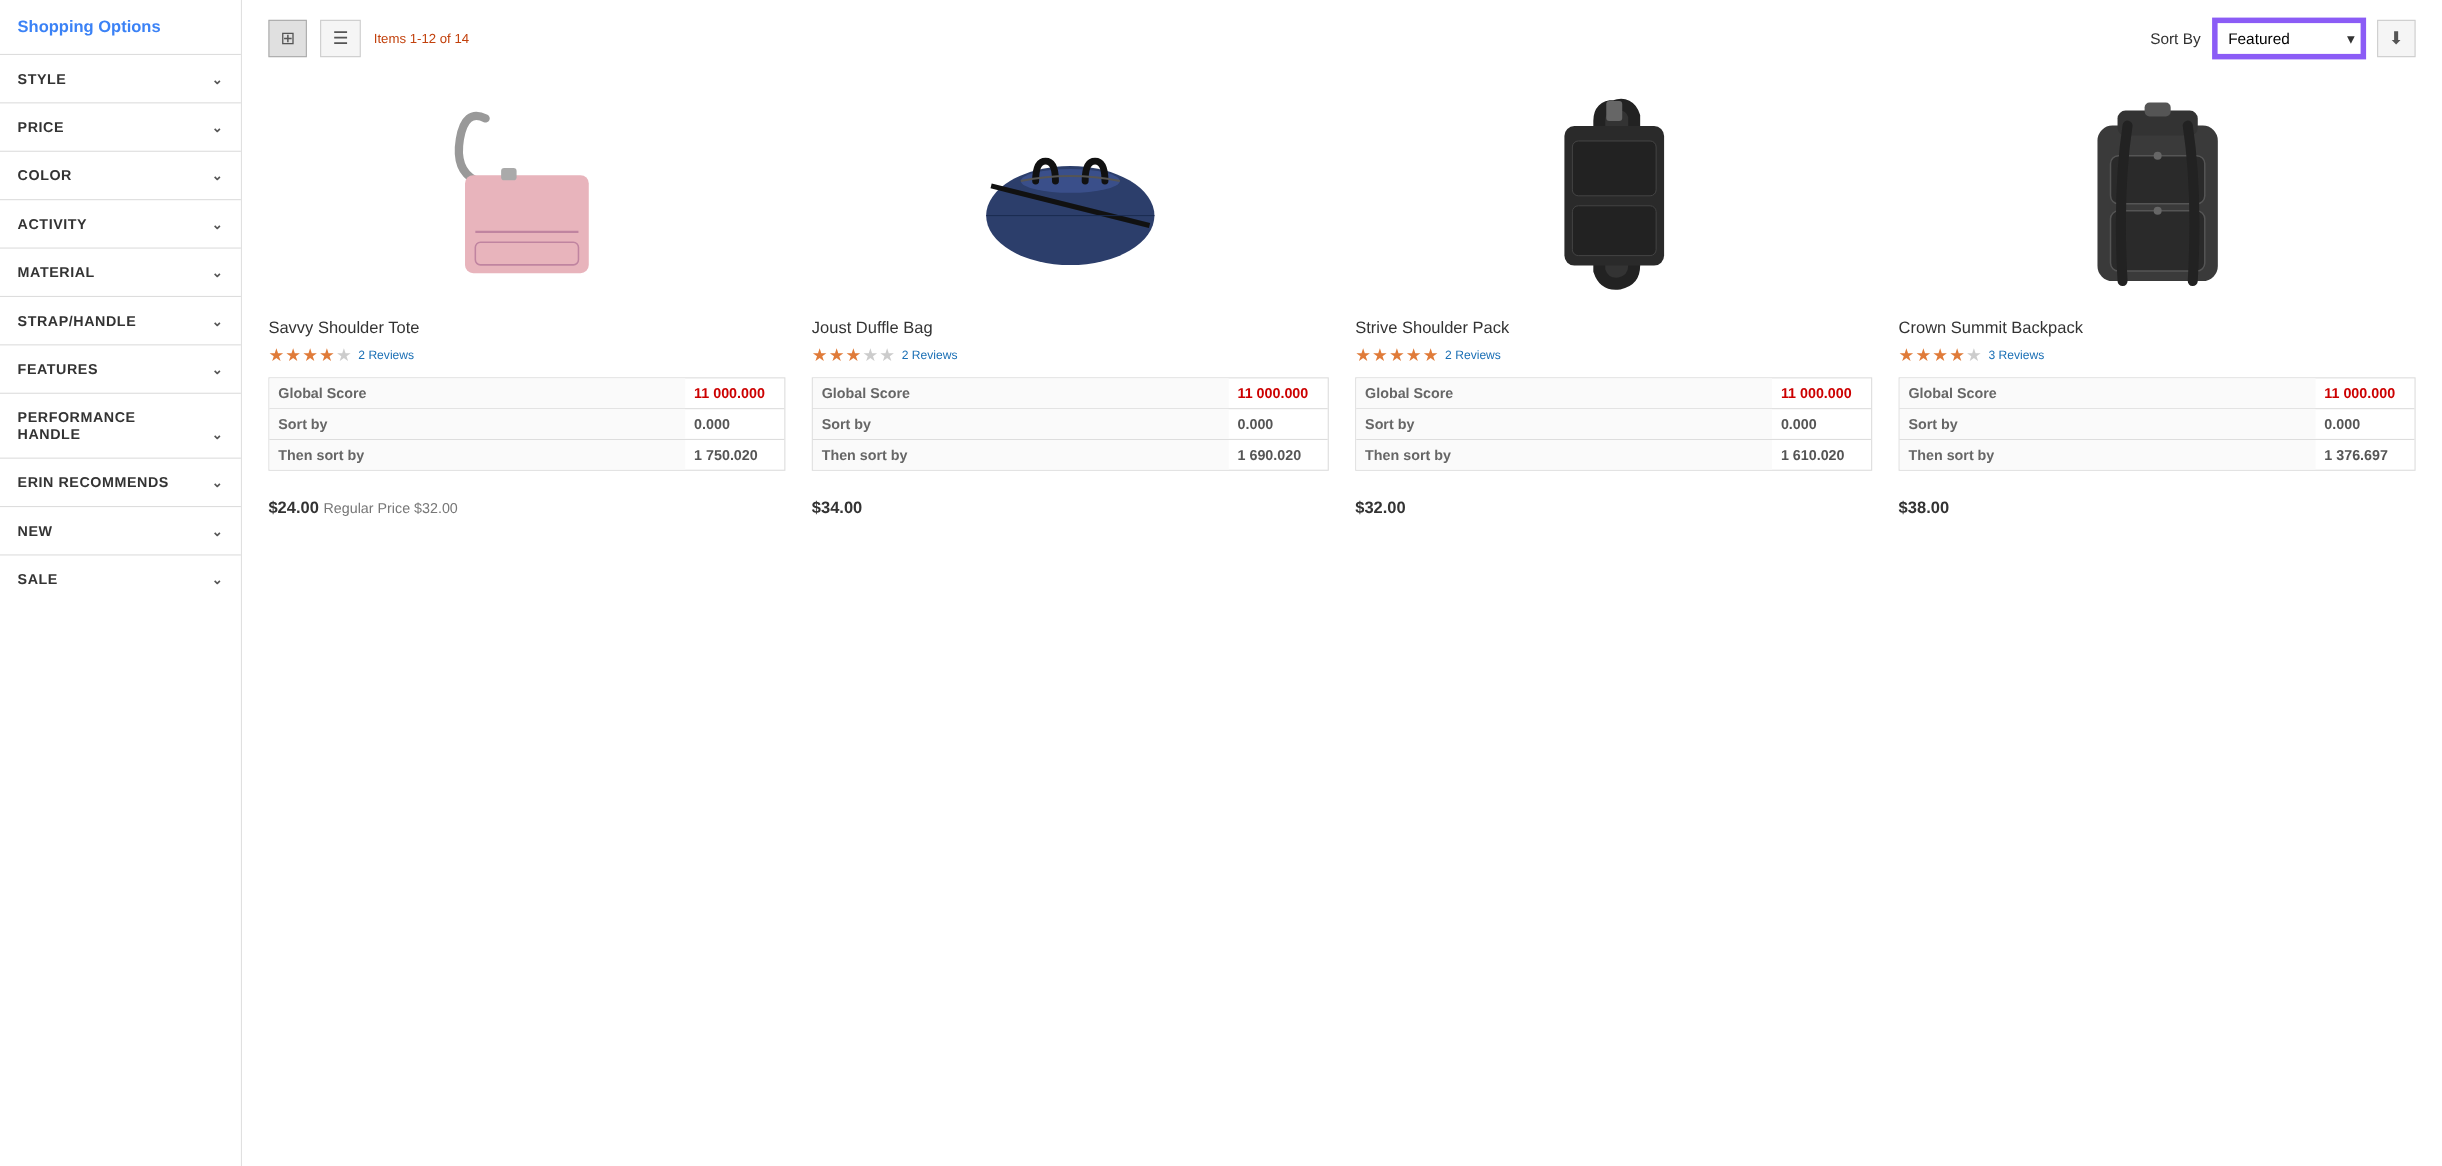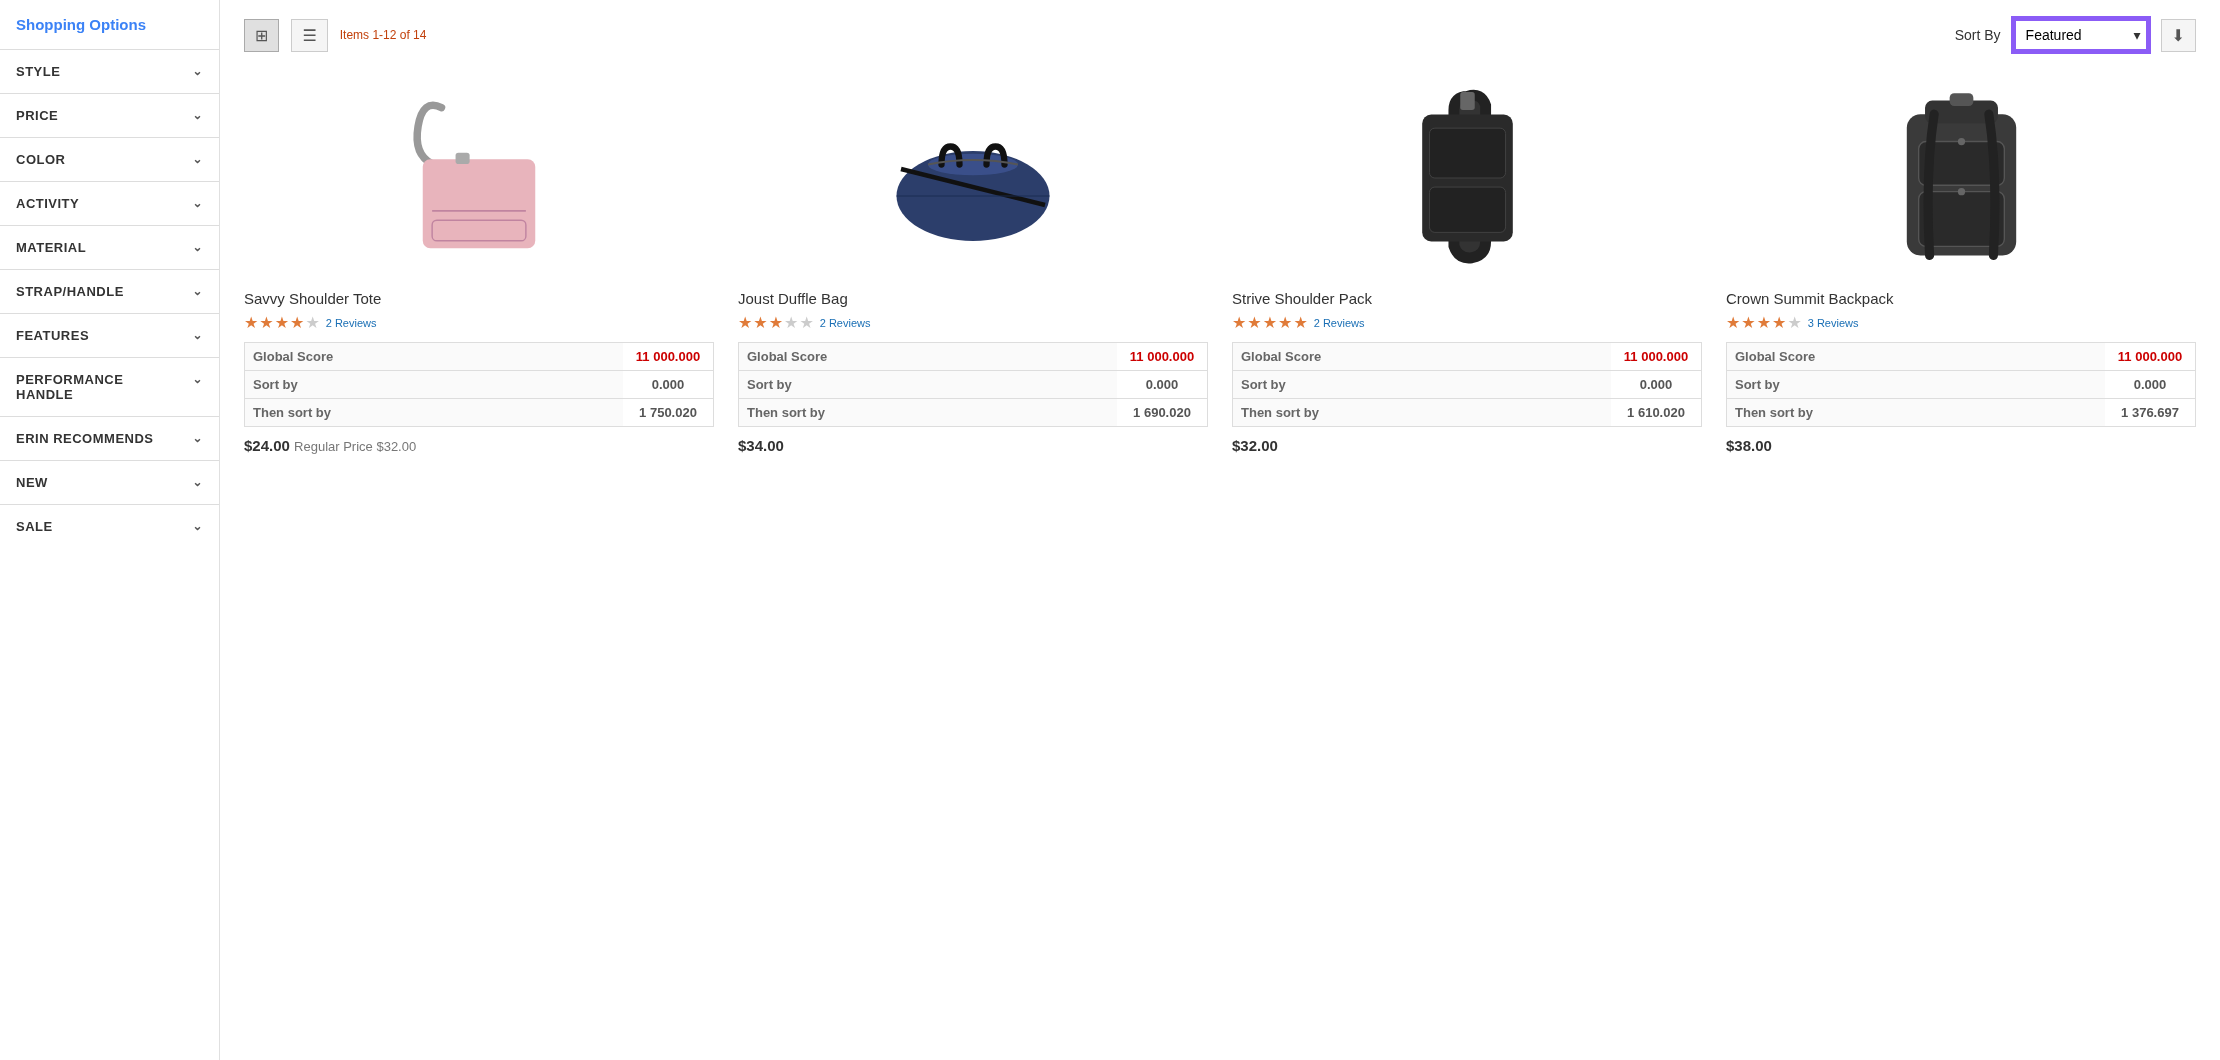--- a/index.html
+++ b/index.html
@@ -3,21 +3,21 @@
   <meta charset="utf-8">
   <style>
     * { box-sizing: border-box; margin: 0; padding: 0; }
     body { font-family: Arial, sans-serif; background: #fff; color: #333; font-size: 14px; }
     .page-wrapper { display: flex; min-height: 100vh; }
 
     
     .sidebar { width: 220px; min-width: 220px; padding: 16px 0; border-right: 1px solid #e0e0e0; }
     .sidebar-title { font-size: 15px; font-weight: bold; padding: 0 16px 16px 16px; color: #3b82f6; }
     .filter-item { border-top: 1px solid #ddd; }
-    .filter-header { display: flex; justify-content: space-between; align-items: flex-start; padding: 14px 16px; cursor: pointer; font-weight: bold; font-size: 13px; letter-spacing: 0.5px; color: #333; gap: 25px; }
+    .filter-header { display: flex; justify-content: space-between; align-items: flex-end; padding: 14px 16px; cursor: pointer; font-weight: bold; font-size: 13px; letter-spacing: 0.5px; color: #333; gap: 25px; }
     .chevron { font-size: 12px; color: #555; }
 
     
     .main { flex: 1; padding: 16px 24px; }
 
     
     .toolbar { display: flex; align-items: center; justify-content: space-between; margin-bottom: 24px; }
     .toolbar-left { display: flex; align-items: center; gap: 12px; }
     .view-btn { border: 1px solid #ccc; background: #f5f5f5; padding: 6px 10px; cursor: pointer; font-size: 16px; color: #555; }
     .view-btn.active { background: #e0e0e0; border-color: #aaa; }
@@ -41,24 +41,24 @@
     .star.full { color: #e07b39; }
     .star.half { color: #e07b39; }
     .star.empty { color: #ccc; }
     .reviews-link { color: #1a6fb5; font-size: 11px; text-decoration: none; }
 
     
     .score-table { border: 1px solid #ddd; width: 100%; margin-bottom: 10px; font-size: 13px; }
     .score-row { display: flex; border-bottom: 1px solid #ddd; }
     .score-row:last-child { border-bottom: none; }
     .score-label { flex: 1; padding: 6px 8px; color: #666; background: #fafafa; font-weight: bold; }
-    .score-value { padding: 6px 8px; text-align: center; min-width: 90px; color: #c00; font-weight: bold; }
+    .score-value { padding: 6px 8px; text-align: left; min-width: 90px; color: #c00; font-weight: bold; }
     .score-value.dark { color: #555; }
 
-    .product-price { font-size: 15px; margin-top: 0; }
+    .product-price { font-size: 15px; margin-top: 15px; }
     .price-current { font-weight: bold; color: #333; }
     .price-regular { color: #777; font-weight: normal; font-size: 13px; }
   </style>
 </head>
 <body>
 
 <div class="page-wrapper">
 
   <div class="sidebar">
     <div class="sidebar-title">Shopping Options</div>

